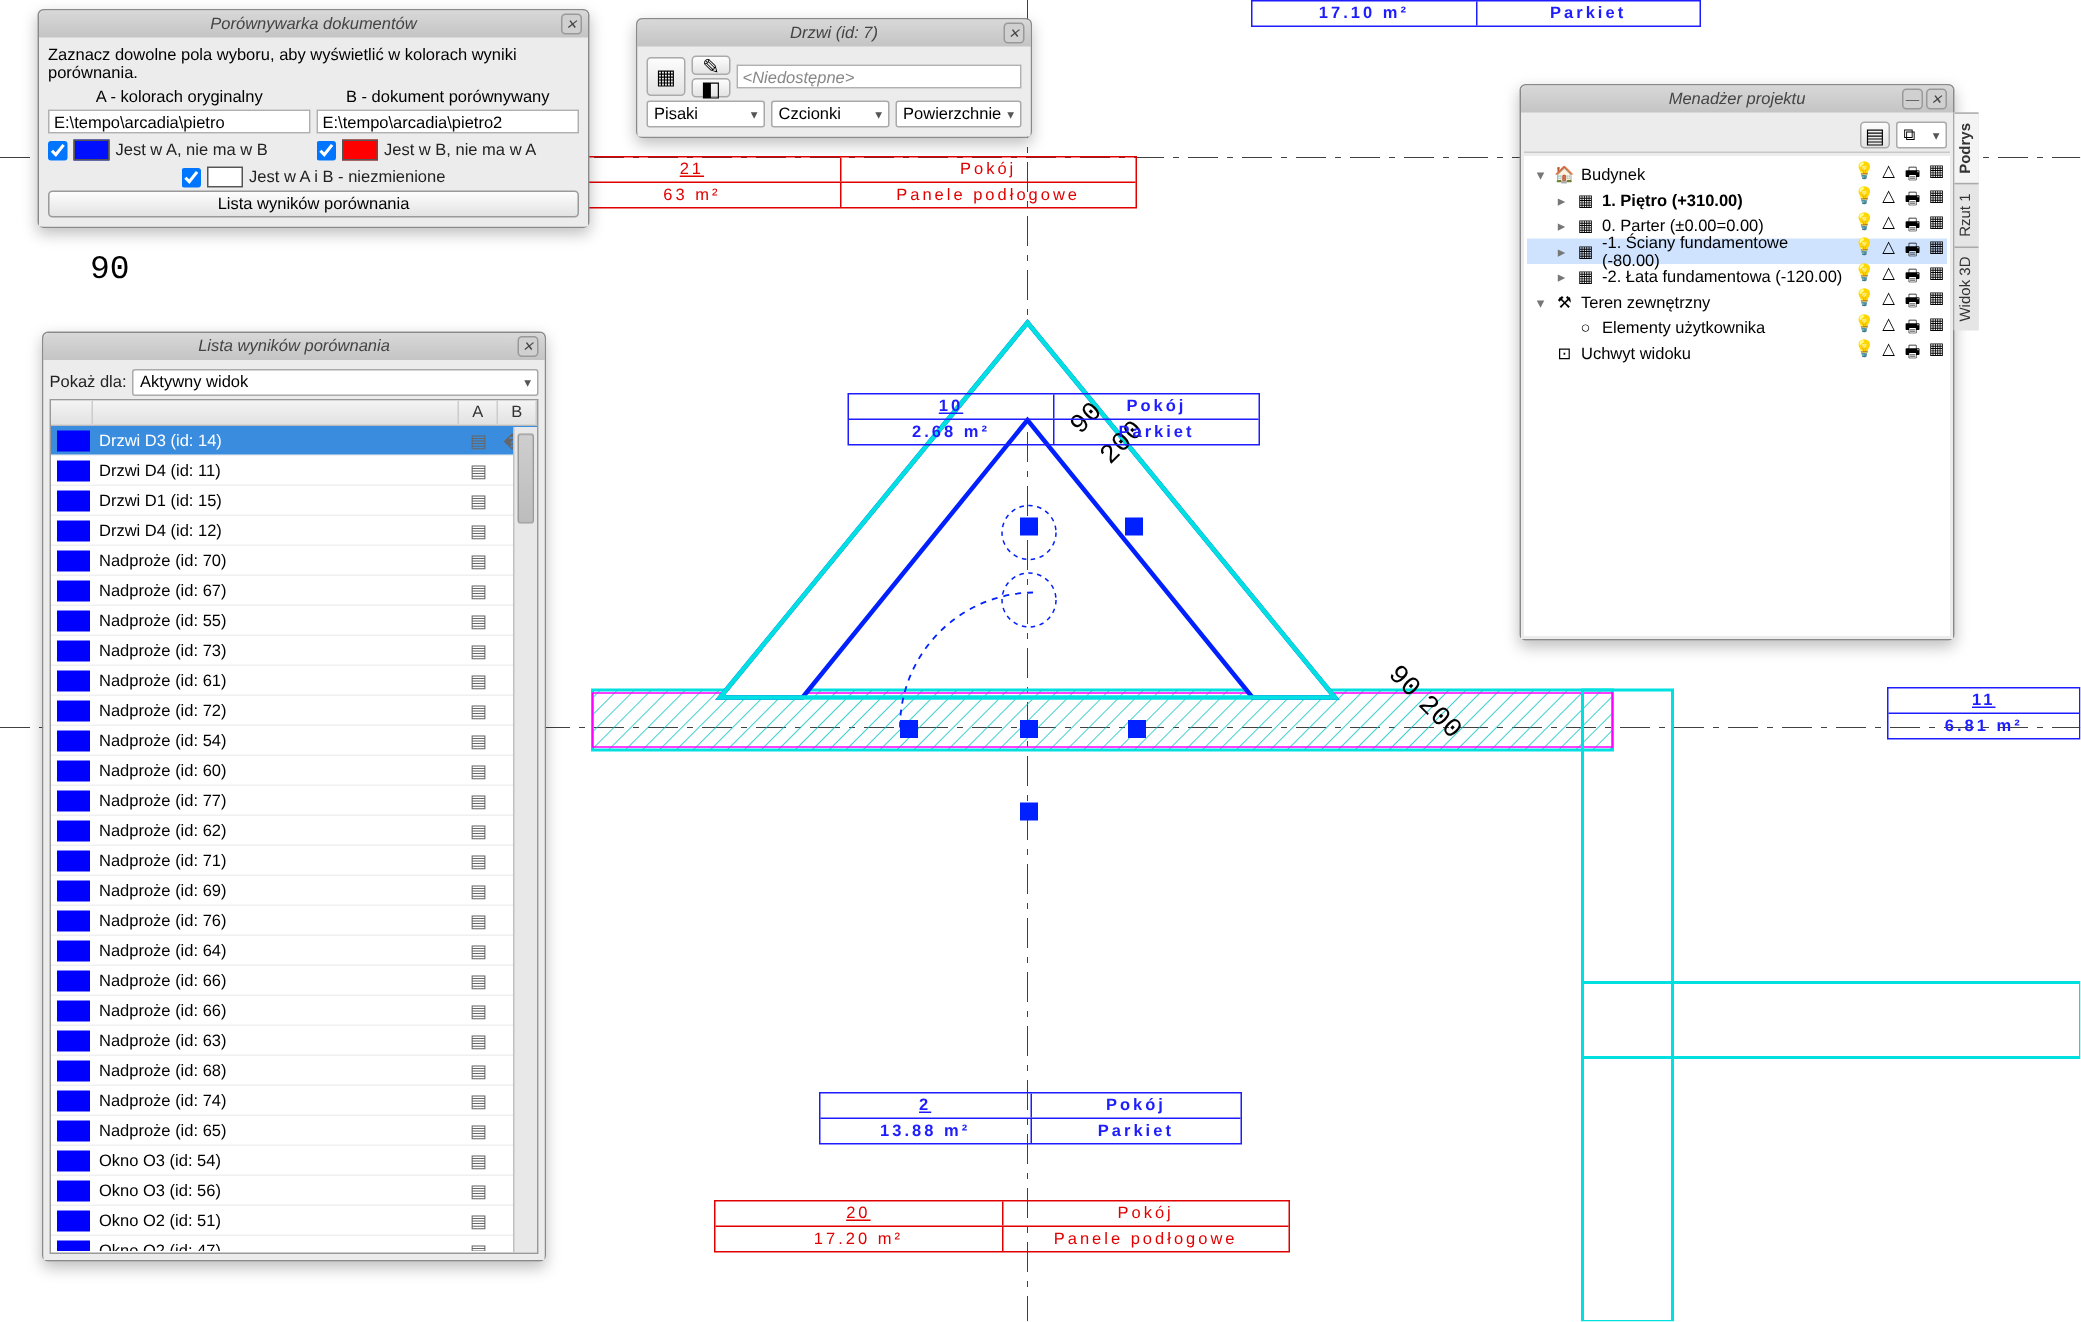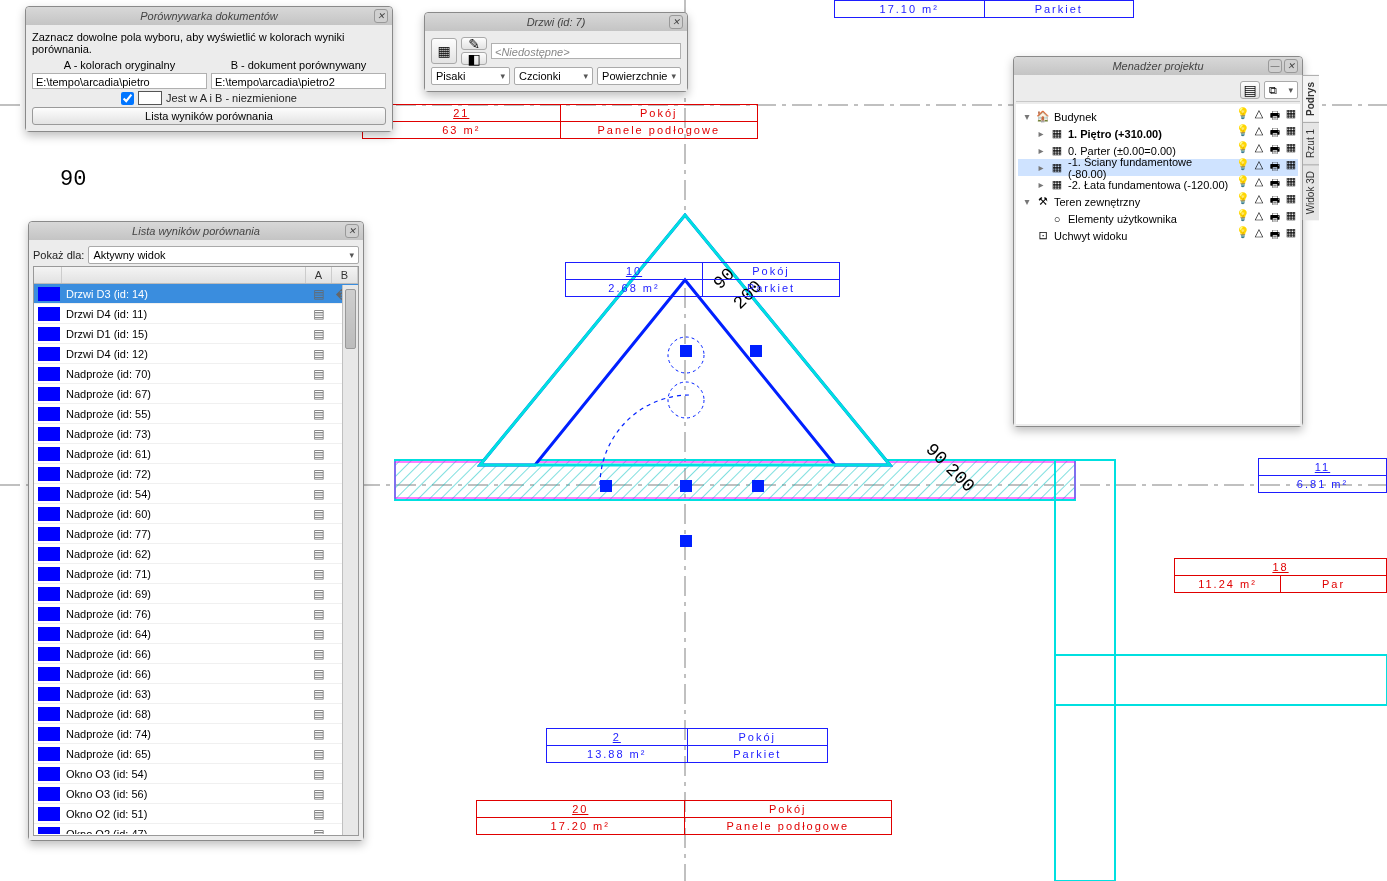--- a/index.html
+++ b/index.html
@@ -51,21 +51,21 @@
 .pm-row .ic{ width:16px; text-align:center;}
 .pm-row .nm{ flex:1;}
 .pm-row.sel{ background:#cfe3ff;}
 .pm-icons{ display:flex; gap:2px;}
 .pm-icons span{ width:14px; text-align:center; font-size:11px;}
 .pm-sidebar{ position:absolute; right:-17px; top:18px; width:17px; background:#d8d8d8; border-left:1px solid #aaa; display:flex; flex-direction:column;}
 .pm-tab{ writing-mode:vertical-rl; transform:rotate(180deg); font-size:10px; padding:6px 2px; border-bottom:1px solid #aaa; background:#e5e5e5; color:#333; cursor:pointer;}
 .pm-tab.active{ background:#f4f4f4; font-weight:bold;}
 
 .room-label{ position:absolute; border:1px solid; text-align:center; font-family:"Courier New",monospace; letter-spacing:2px;}
-.room-label.blue{ border-color:#1d1dff; color:#1d1dff;}
+.room-label.blue{ border-color:#1d1dff; color:#1d1dff;font-weight:bold;}
 .room-label.red{ border-color:#e00000; color:#e00000;}
 .cell{ display:table-cell; padding:2px 10px; border-right:1px solid; vertical-align:middle;}
 .cell:last-child{border-right:none;}
 .hdr{ display:flex;}
 .hdr div{flex:1;}
 
 .dim-red{color:#e00000;font-family:"Courier New",monospace;}
 </style>
 </head>
 <body>
@@ -140,42 +140,33 @@
 
 <div class="room-label blue" style="left:1258px; top:458px; width:129px;">
  <div class="hdr">
         <div class="cell"><span style="text-decoration:underline">11</span></div>
       </div>
  <div class="hdr" style="border-top:1px solid #1d1dff">
         <div class="cell">6.81 m²</div>
       </div>
 </div>
 
-<div class="room-label red" style="left:1174px; top:558px; width:213px;">
- <div class="hdr">
-        <div class="cell"><span style="text-decoration:underline">18</span></div>
-      </div>
- <div class="hdr" style="border-top:1px solid #e00000">
-        <div class="cell">11.24 m²</div>
-        <div class="cell">Par</div>
-      </div>
-</div>
 
 <div class="room-label blue" style="left:546px; top:728px; width:282px;">
  <div class="hdr">
         <div class="cell"><span style="text-decoration:underline">2</span></div>
         <div class="cell">Pokój</div>
       </div>
  <div class="hdr" style="border-top:1px solid #1d1dff">
         <div class="cell">13.88 m²</div>
         <div class="cell">Parkiet</div>
       </div>
 </div>
 
-<div class="room-label red" style="left:476px; top:800px; width:416px;">
+<div class="room-label red" style="left:476px; top:800px; width:384px;">
  <div class="hdr">
         <div class="cell"><span style="text-decoration:underline">20</span></div>
         <div class="cell">Pokój</div>
       </div>
  <div class="hdr" style="border-top:1px solid #e00000">
         <div class="cell">17.20 m²</div>
         <div class="cell">Panele podłogowe</div>
       </div>
 </div>
 </div>
@@ -187,20 +178,32 @@
  </div>
  <div class="body">
   <div style="font-size:11px; padding:2px 0;">Zaznacz dowolne pola wyboru, aby wyświetlić w kolorach wyniki porównania.</div>
   <div class="row">
     <div class="col" style="text-align:center">A - kolorach oryginalny</div>
     <div class="col" style="text-align:center">B - dokument porównywany</div>
   </div>
   <div class="row">
     <div class="col textline">E:\tempo\arcadia\pietro</div>
     <div class="col textline">E:\tempo\arcadia\pietro2</div>
+  </div>
+  <div class="row">
+    <div class="col row">
+      <input type="checkbox" checked="" style="">
+      <span class="swatch" style="background:#0010ff"></span>
+      <label>Jest w A, nie ma w B</label>
+    </div>
+    <div class="col row">
+      <input type="checkbox" checked="" style="">
+      <span class="swatch" style="background:#ff0000"></span>
+      <label>Jest w B, nie ma w A</label>
+    </div>
   </div>
   <div class="row" style="justify-content:center">
       <input type="checkbox" checked="" style="">
       <span class="swatch" style="background:#fff"></span>
       <label>Jest w A i B - niezmienione</label>
   </div>
   <div class="row">
         <button class="btn wide">Lista wyników porównania</button>
       </div>
  </div>

